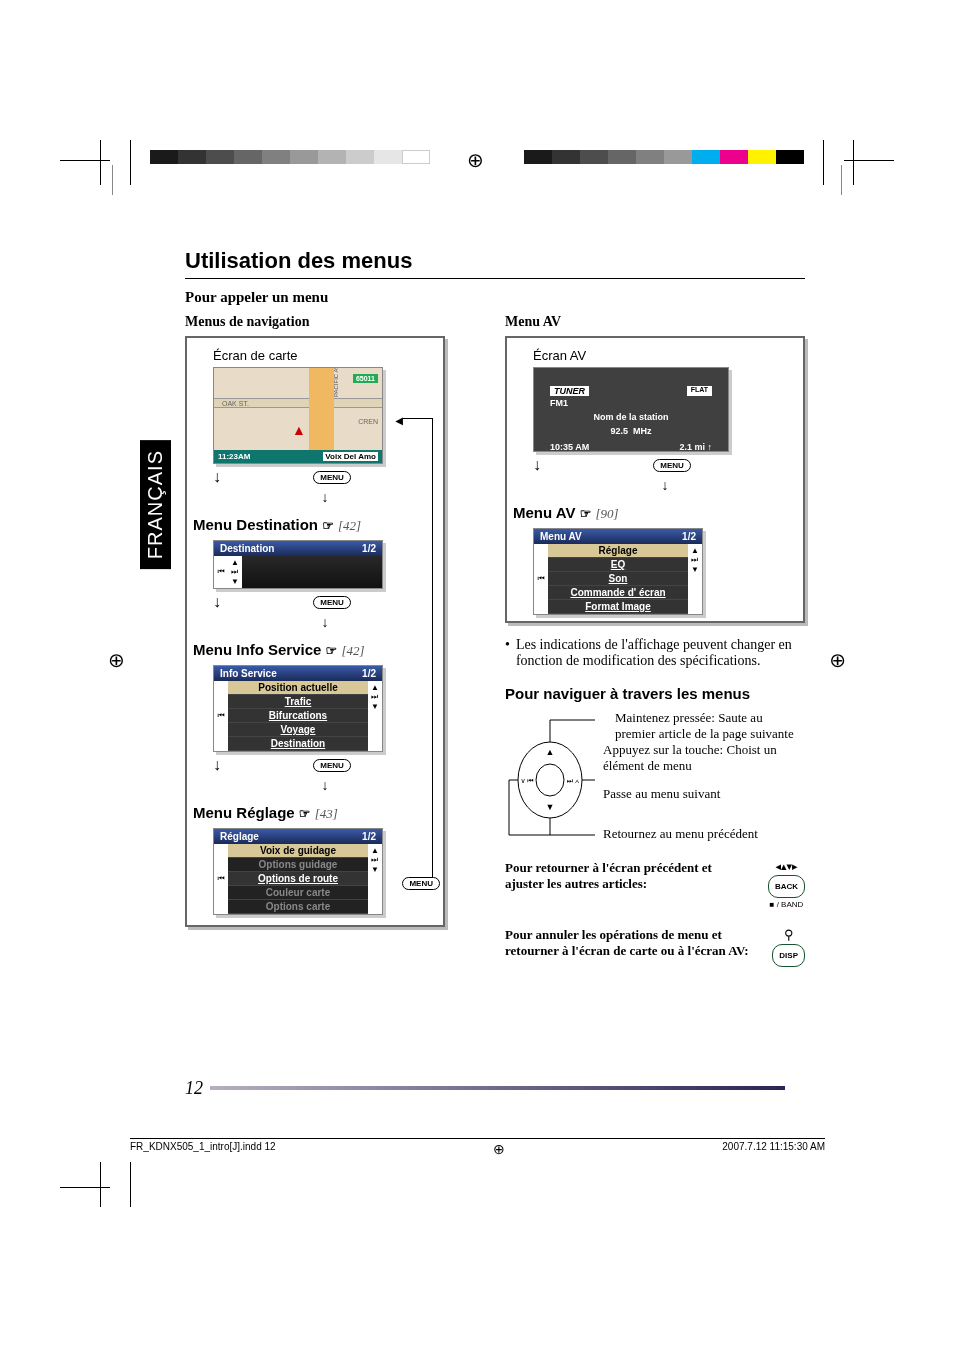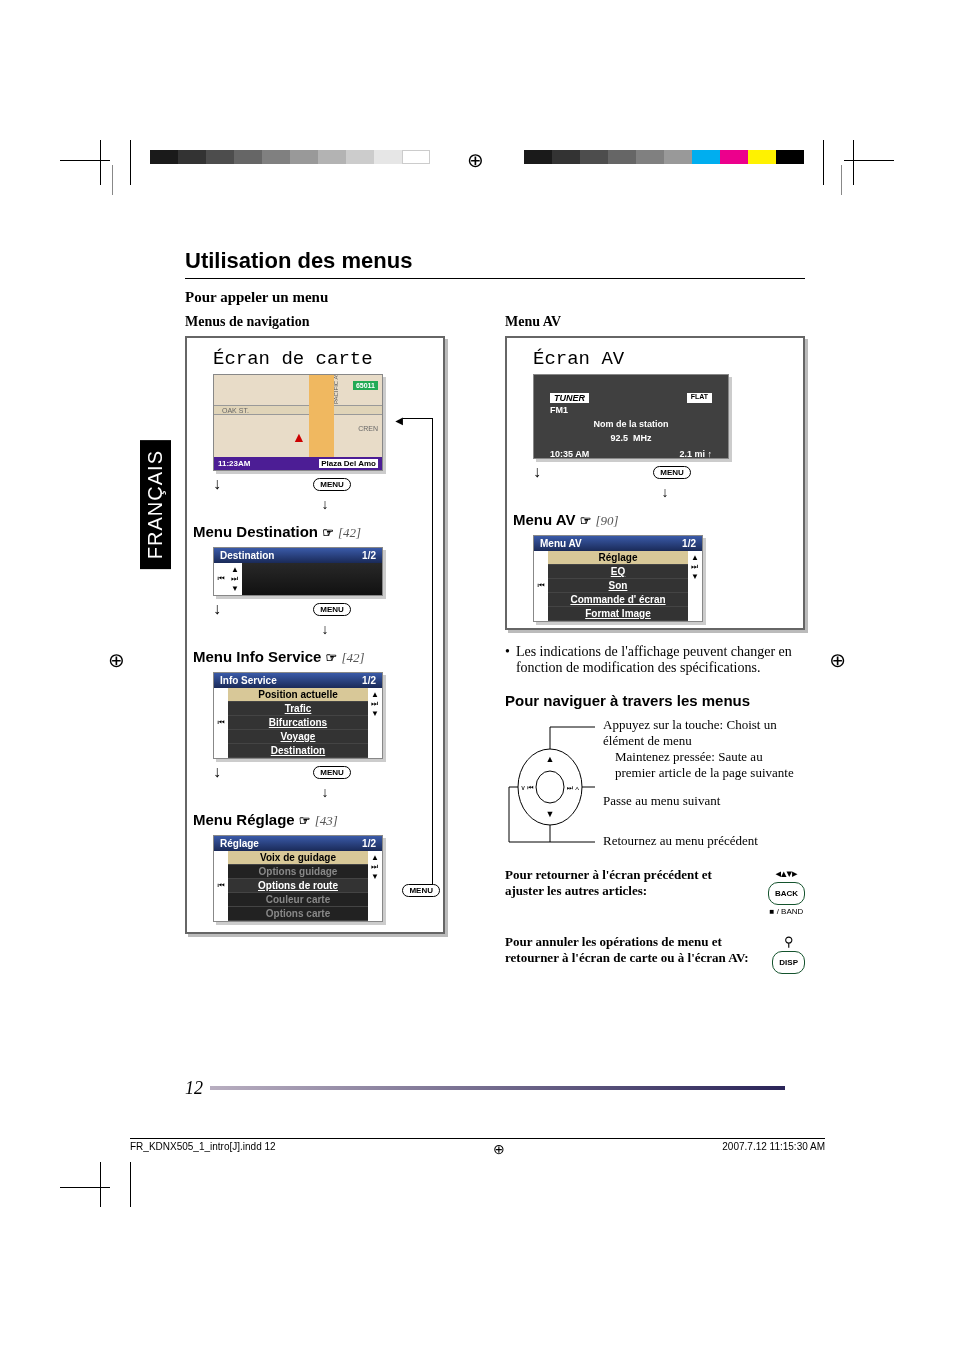--- a/index.html
+++ b/index.html
@@ -13,26 +13,26 @@
   
   .side-tab { position: absolute; left: 140px; top: 440px; background: #000; color: #fff; writing-mode: vertical-rl; transform: rotate(180deg); font-family: Arial, sans-serif; font-size: 20px; font-weight: normal; letter-spacing: 1px; padding: 10px 4px; }
   
   
   .page { position: absolute; left: 185px; top: 248px; width: 620px; }
   .title { font-family: Arial, sans-serif; font-size: 22px; font-weight: bold; border-bottom: 1px solid #000; padding-bottom: 4px; margin-bottom: 10px; }
   .subtitle { font-family: Liberation Serif, serif; font-size: 15px; font-weight: bold; margin-bottom: 8px; }
   .two-col { display: flex; gap: 60px; }
   .col { flex: 1; position: relative; }
   .label-serif { font-family: Georgia, serif; font-weight: bold; font-size: 14px; margin-bottom: 6px; }
-  .label-plain { font-family: Liberation Mono, monospace; font-size: 19px; margin: 4px 0 4px 20px; }
+  .label-plain { font-family: Liberation Sans, sans-serif; font-size: 13px; margin: 4px 0 4px 20px; }
   
   
   .screen { width: 170px; background: linear-gradient(#333,#111); border: 1px solid #888; margin-left: 20px; box-shadow: 3px 3px 0 #ccc; position:relative; }
   .screen-map { height: 95px; background: #e8dcc8; position: relative; overflow: hidden; }
-  .map-bar { position: absolute; bottom: 0; left: 0; right: 0; background: #4c1d95; color: #fff; font: bold 8px Arial; padding: 2px 4px; display:flex; justify-content:space-between;}
+  .map-bar { position: absolute; bottom: 0; left: 0; right: 0; background: #0f766e; color: #fff; font: bold 8px Arial; padding: 2px 4px; display:flex; justify-content:space-between;}
   .menu-header { background: linear-gradient(#3a5aa8,#1a2a58); color:#fff; font: bold 10px Arial; padding:2px 6px; display:flex; justify-content:space-between; }
   .menu-item { font: bold 10px Arial; padding:1px 6px; border-bottom:1px solid #444; text-align:center;}
   .menu-item.active { background: #d8c898; color:#000; }
   .menu-item.dim { color:#888; background:#222;}
   .menu-item.cur { color:#fff; background:#333; text-decoration:underline;}
   .menu-nav-row { display:flex; }
   .menu-nav-side { width:14px; background:#fff; display:flex; align-items:center; justify-content:center; font-size:8px;}
   .menu-nav-center { flex:1; }
   
   
@@ -127,21 +127,21 @@
           <div class="screen-map">
             <div style="position:absolute;left:0;top:30px;right:0;height:10px;background:#e0d4b8;border-top:1px solid #999;border-bottom:1px solid #999;"></div>
             <div style="position:absolute;left:8px;top:32px;font:7px Arial;color:#666">OAK ST.</div>
             <div style="position:absolute;right:4px;top:50px;font:7px Arial;color:#666">CREN</div>
             <div style="position:absolute;left:95px;top:0;width:25px;bottom:12px;background:#f0b860;"></div>
             <div style="position:absolute;left:104px;top:8px;font:6px Arial;transform:rotate(-90deg);color:#555">PACIFIC AVE</div>
             <div style="position:absolute;right:4px;top:6px;background:#2a5;color:#fff;font:bold 7px Arial;padding:1px 3px;">65011</div>
             <div style="position:absolute;left:78px;top:55px;color:#c00;font-size:14px;">▲</div>
             <div class="map-bar">
                 <span>11:23AM</span>
-                <span style="background:#fff;color:#000;padding:0 2px">Plaza Del Amo</span>
+                <span style="background:#fff;color:#000;padding:0 2px">Voix Del Amo</span>
               </div>
           </div>
         </div>
 
         <div class="flow-row">
             <span style="margin-right:6px">↓</span>
             <span class="menu-btn">MENU</span>
           </div>
         <div class="flow-arrow">↓</div>
 
@@ -282,22 +282,22 @@
           <line x1="45" y1="32" x2="45" y2="10" stroke="#000"></line>
           <line x1="45" y1="10" x2="95" y2="10" stroke="#000"></line>
           <line x1="77" y1="70" x2="95" y2="70" stroke="#000"></line>
           <line x1="45" y1="108" x2="45" y2="125" stroke="#000"></line>
           <line x1="45" y1="125" x2="95" y2="125" stroke="#000"></line>
           <line x1="13" y1="70" x2="4" y2="70" stroke="#000"></line>
           <line x1="4" y1="70" x2="4" y2="125" stroke="#000"></line>
           <line x1="4" y1="125" x2="45" y2="125" stroke="#000"></line>
         </svg>
         <div style="flex:1">
+          <div class="dpad-text" style="padding-left:12px">Maintenez pressée: Saute au premier article de la page suivante</div>
           <div class="dpad-text">Appuyez sur la touche: Choist un élément de menu</div>
-          <div class="dpad-text" style="padding-left:12px">Maintenez pressée: Saute au premier article de la page suivante</div>
           <div class="dpad-text" style="margin-top:12px">Passe au menu suivant</div>
           <div class="dpad-text" style="margin-top:24px">Retournez au menu précédent</div>
         </div>
       </div>
 
       <div class="action-block">
         <div class="action-text">Pour retourner à l'écran précédent et ajuster les autres articles:</div>
         <div class="btn-stack">
           <span style="font-size:11px">◂▴▾▸</span>
           <span class="small-btn">BACK</span>

